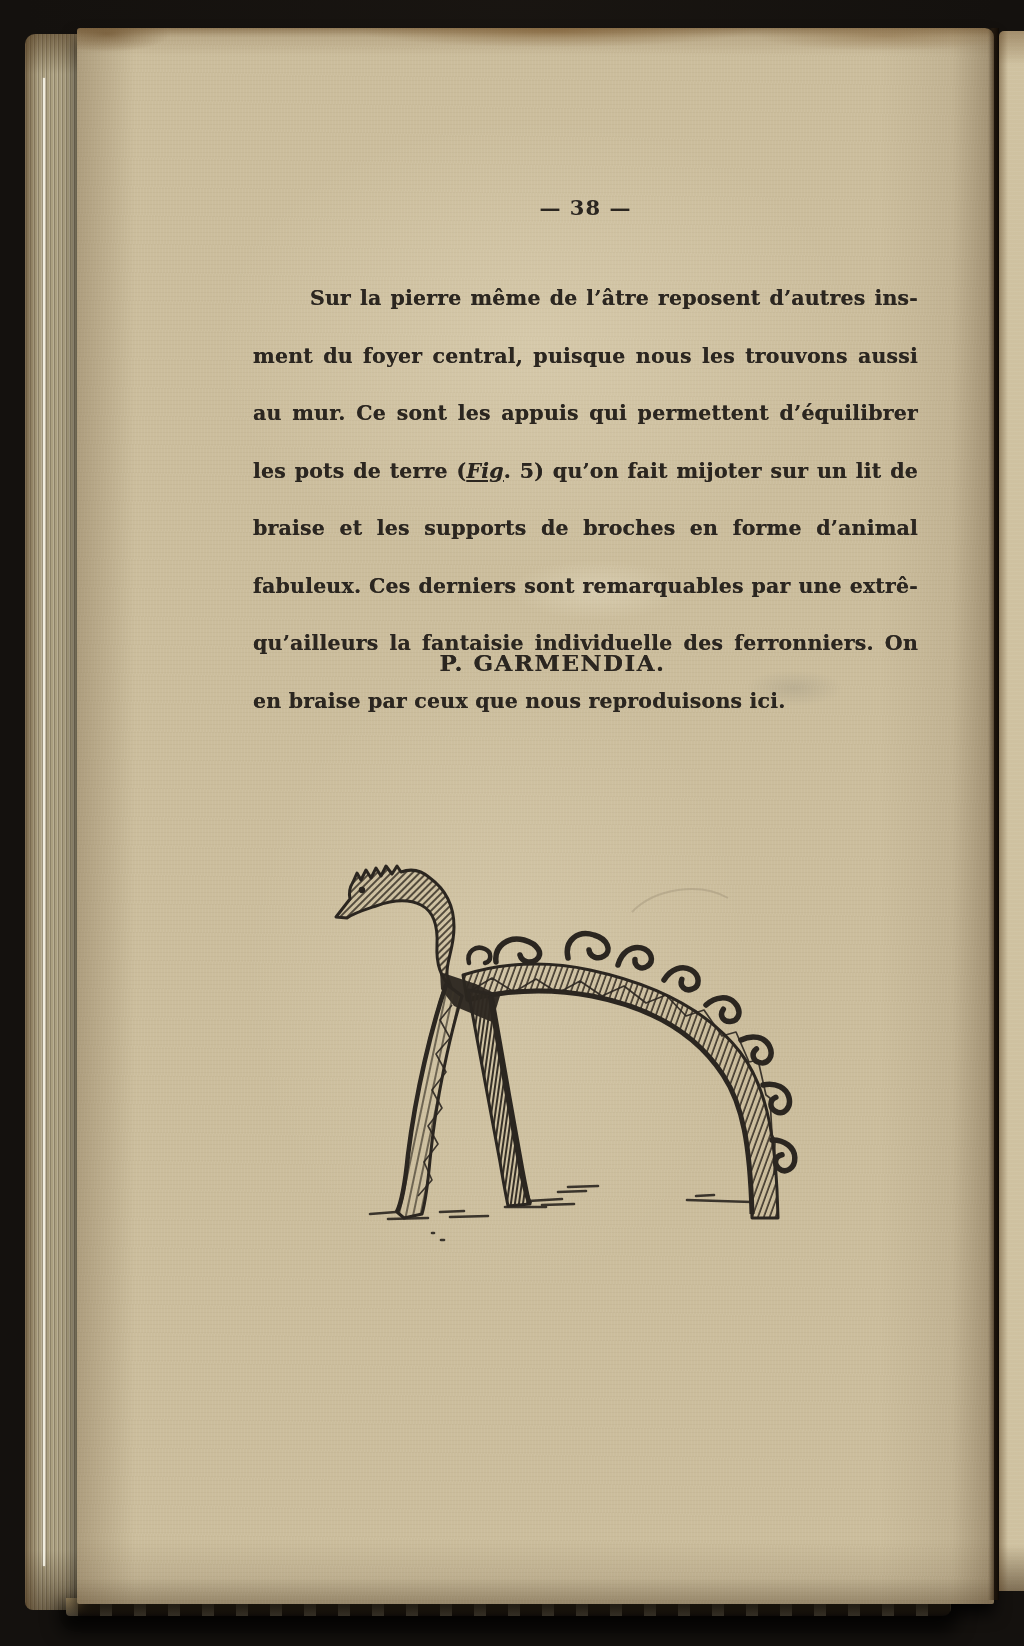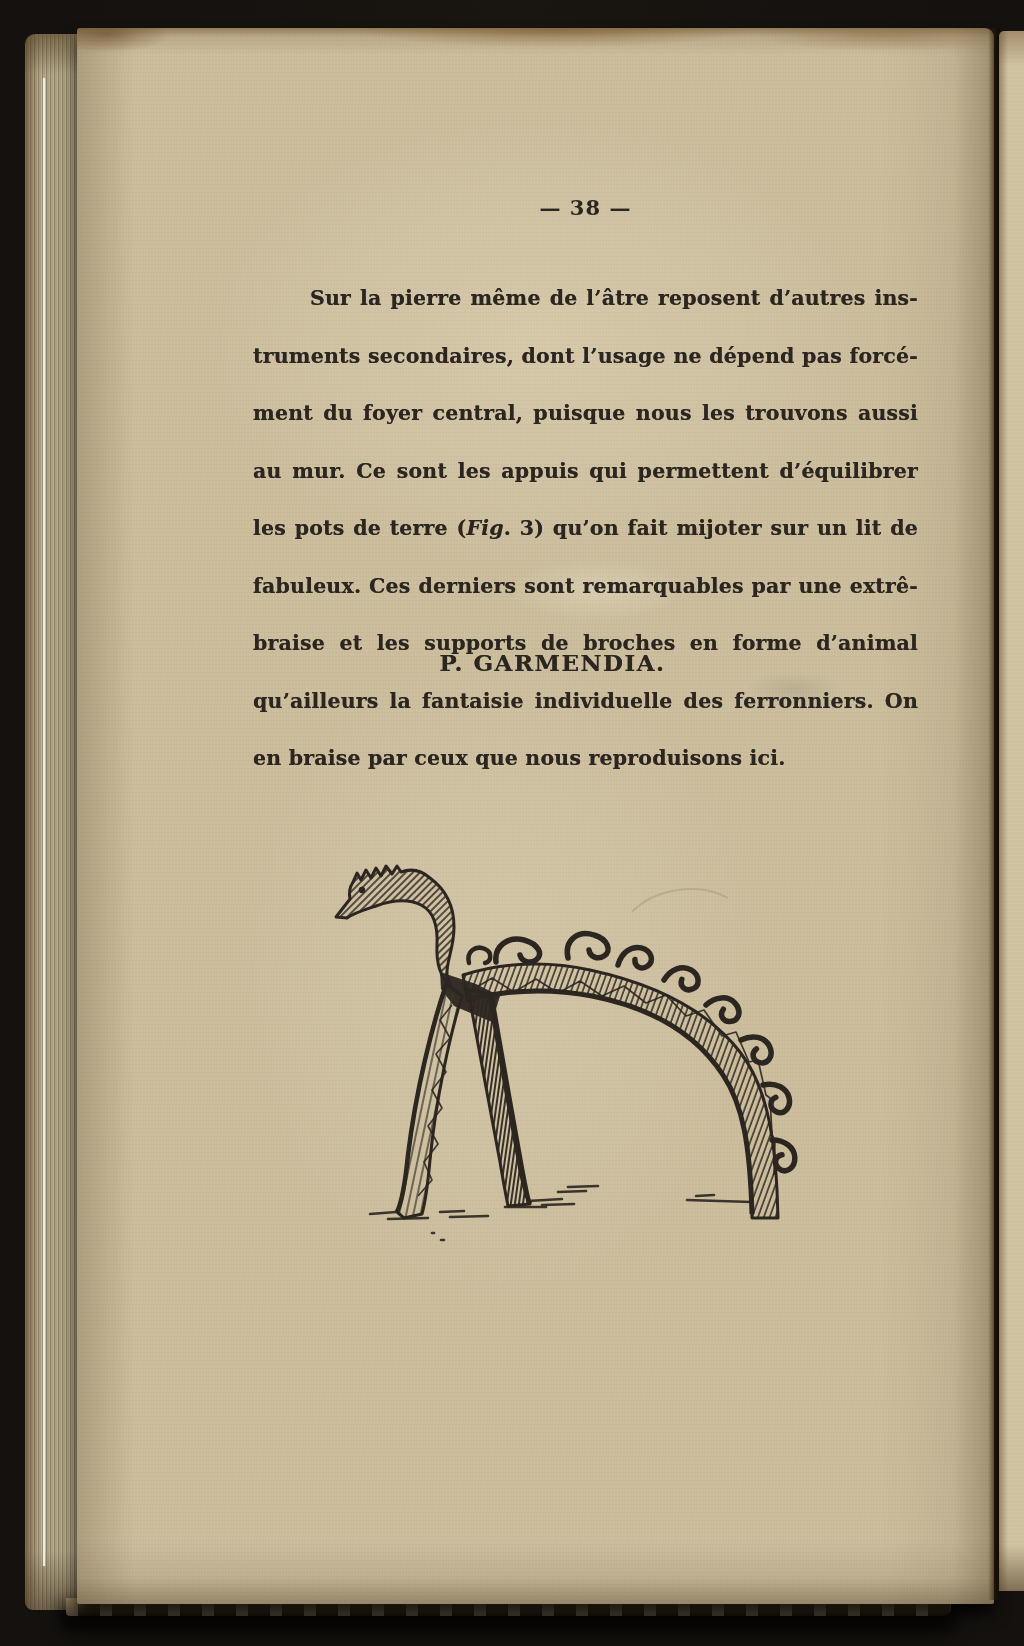--- a/index.html
+++ b/index.html
@@ -78,21 +78,21 @@
   }
   .para{
     position:absolute;left:176px;top:227px;width:665px;
     font-size:20.5px;line-height:27.5px;font-weight:700;
     color:#2b2620;letter-spacing:0.2px;
     text-shadow:0 0 0.5px rgba(43,38,32,0.75);
   }
   .pline{text-align:justify;text-align-last:justify;margin-top:30px;}
   .pline.first{text-indent:57px;}
   .pline.last{text-align-last:left;}
-  .fig-italic{font-style:italic;}
+  .fig-italic{font-style:italic;text-decoration:underline;}
   .signature{
     position:absolute;left:176px;top:597px;width:599px;
     text-align:center;font-size:23px;font-weight:700;letter-spacing:1.5px;
     color:#2b2620;text-shadow:0 0 0.5px rgba(43,38,32,0.75);margin-top:24px;
   }
   .figure{position:absolute;left:223px;top:772px;width:540px;height:460px;}
 </style>
 </head>
 <body>
 
@@ -103,26 +103,25 @@
   </div>
 
   <div class="under-edge"></div>
 
   <div class="page">
 
     <div class="pagenum">— 38 —</div>
 
     <div class="para">
       <div class="pline first">Sur la pierre même de l’âtre reposent d’autres ins-</div>
-      <div class="pline">truments secondaires, dont l’usage ne dépend pas forcé-</div>
       <div class="pline">ment du foyer central, puisque nous les trouvons aussi</div>
       <div class="pline">au mur. Ce sont les appuis qui permettent d’équilibrer</div>
-      <div class="pline"><span>les pots de terre (</span><span class="fig-italic">Fig</span><span>. 3) qu’on fait mijoter sur un lit de</span></div>
+      <div class="pline"><span>les pots de terre (</span><span class="fig-italic">Fig</span><span>. 5) qu’on fait mijoter sur un lit de</span></div>
+      <div class="pline">braise et les supports de broches en forme d’animal</div>
       <div class="pline">fabuleux. Ces derniers sont remarquables par une extrê-</div>
-      <div class="pline">braise et les supports de broches en forme d’animal</div>
       <div class="pline">qu’ailleurs la fantaisie individuelle des ferronniers. On</div>
       <div class="pline last">en braise par ceux que nous reproduisons ici.</div>
     </div>
 
     <div class="signature">P. GARMENDIA.</div>
 
     <svg class="figure" viewBox="0 0 540 460" xmlns="http://www.w3.org/2000/svg">
       <defs>
         <pattern id="htHead" patternUnits="userSpaceOnUse" width="5" height="5" patternTransform="rotate(45)">
           <line x1="1" y1="0" x2="1" y2="5" stroke="#332c22" stroke-width="1.6"></line>

